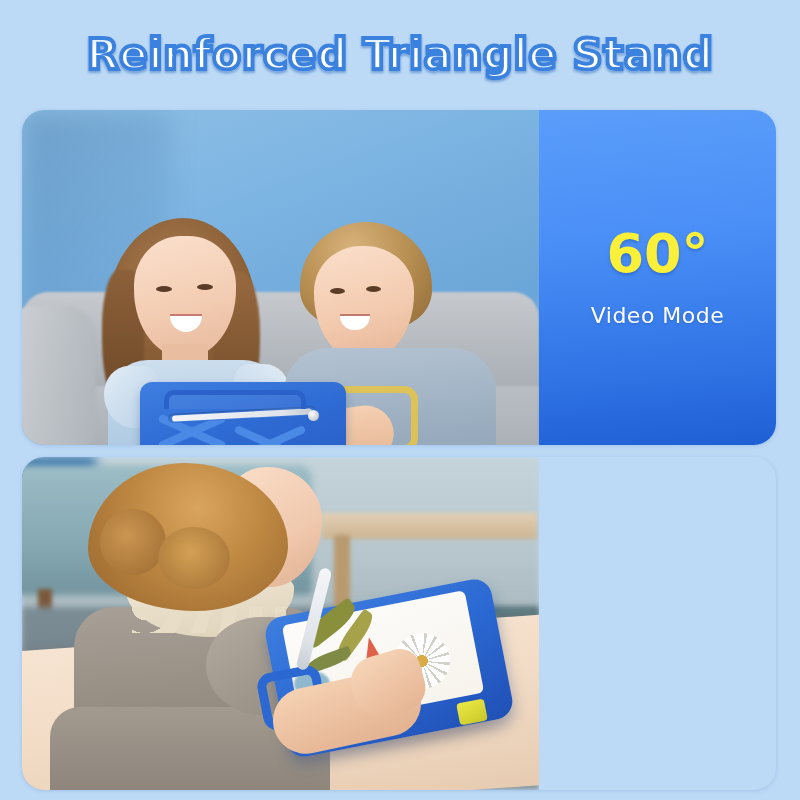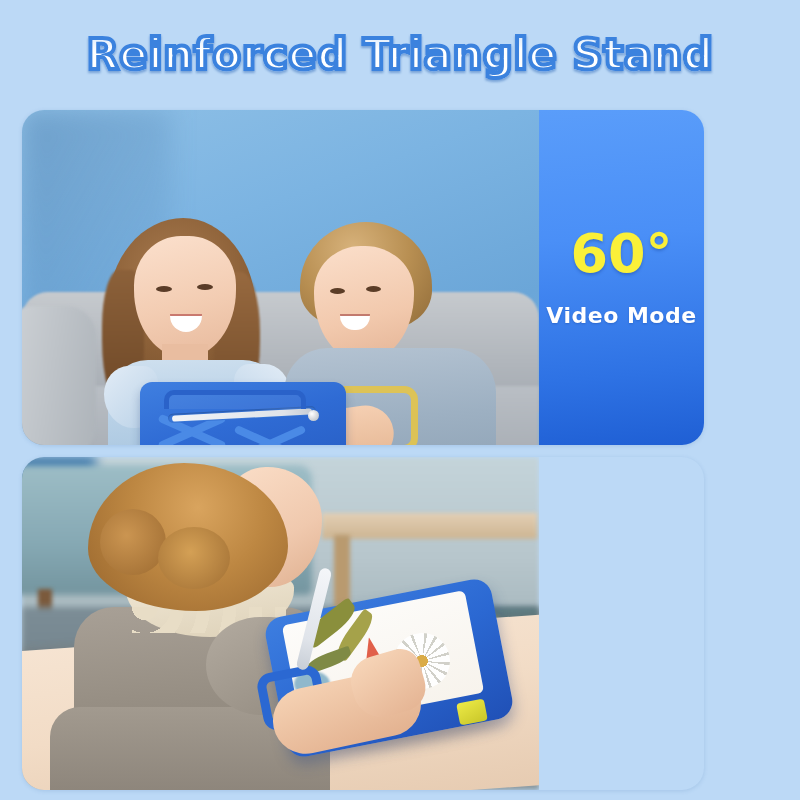--- a/index.html
+++ b/index.html
@@ -37,21 +37,21 @@
     paint-order: stroke fill;
     -webkit-text-stroke: 4px #3b82de;
     filter: drop-shadow(0 2px 1px rgba(40,100,180,0.45));
     white-space: nowrap;
   }
 
   
   .panel {
     position: absolute;
     left: 22px;
-    width: 682px;
+    width: 754px;
     border-radius: 22px;
     overflow: hidden;
     display: flex;
     box-shadow: 0 1px 4px rgba(60,110,170,0.18);
   }
   .panel-top    { top: 110px; height: 335px; }
   .panel-bottom { top: 457px; height: 333px; }
 
   .photo {
     position: relative;
@@ -74,21 +74,21 @@
     font-size: 54px;
     font-weight: bold;
     color: #faf039;
     text-shadow: 0 2px 3px rgba(20,60,140,0.35);
     line-height: 1;
     margin-bottom: 22px;
   }
   .mode {
     font-family: "DejaVu Sans", sans-serif;
     font-size: 22px;
-    font-weight: bold;
+    font-weight: normal;
     color: #ffffff;
     text-shadow: 0 1px 2px rgba(20,60,140,0.3);
     letter-spacing: 0.5px;
   }
 
   
   .ph { position:absolute; }
 
   
   .t-wall {

